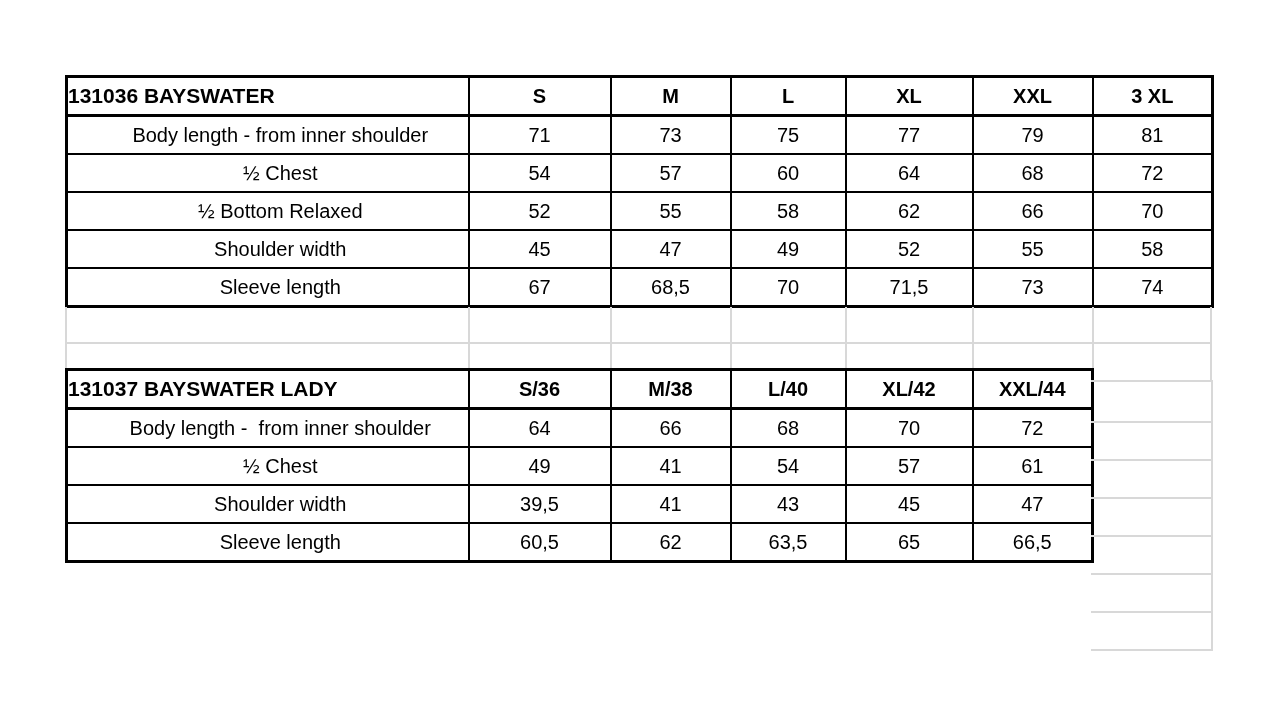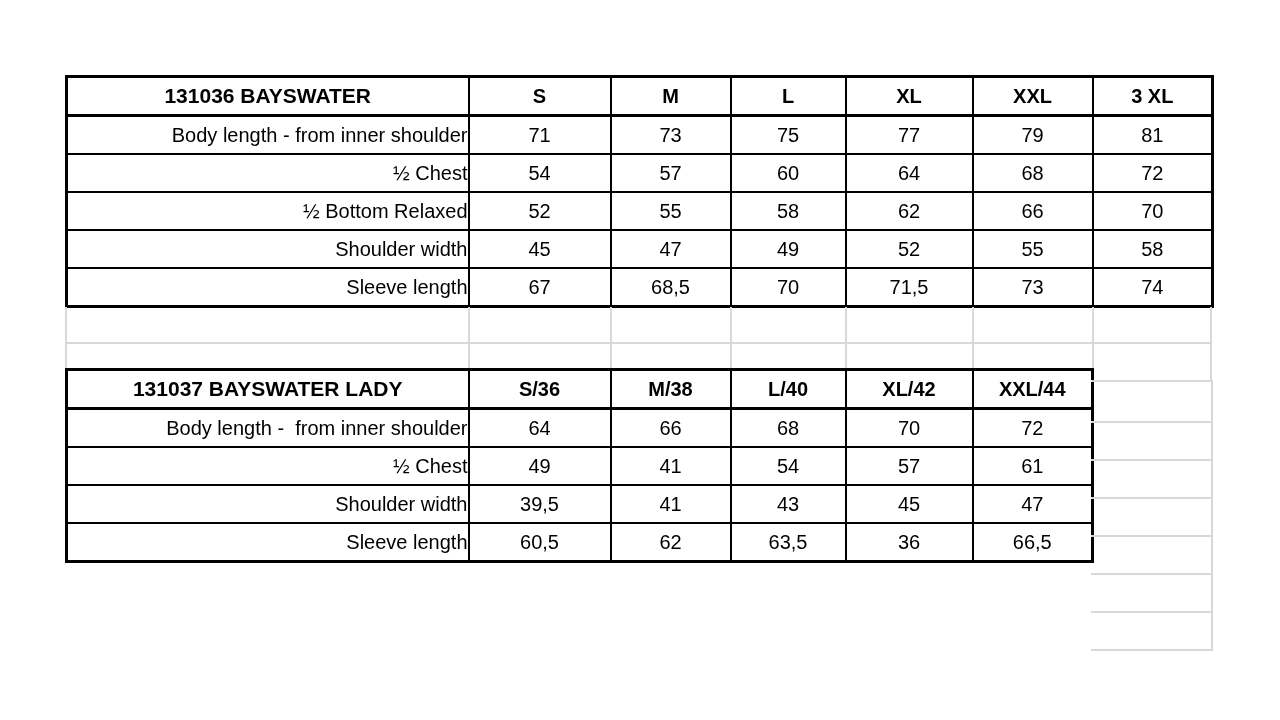--- a/index.html
+++ b/index.html
@@ -29,25 +29,25 @@
     vertical-align: middle;
     overflow: hidden;
     white-space: pre;
     font-weight: normal;
   }
   table.size-table thead th {
     font-weight: bold;
     border-bottom-width: 3px;
   }
   table.size-table th.title {
+    text-align: left;
+    font-size: 21px;
+  }
+  table.size-table td.label {
     text-align: center;
-    font-size: 21px;
-  }
-  table.size-table td.label {
-    text-align: right;
     padding-left: 25px;
   }
   #table-1 { left: 65px; top: 75px; width: 1146px; }
   #table-2 { left: 65px; top: 368px; width: 1026px; }
 
   .grid-zone { position: absolute; }
   #gap-grid   { left: 65px;   top: 307px; width: 1147px; height: 73px; }
   #right-grid { left: 1091px; top: 380px; width: 122px;  height: 272px; }
   .gl { position: absolute; background: #d8d8d8; }
   .gl.v { width: 2px; top: 0; height: 100%; }
@@ -182,21 +182,21 @@
           <td>41</td>
           <td>43</td>
           <td>45</td>
           <td>47</td>
         </tr>
         <tr>
           <td class="label">Sleeve length</td>
           <td>60,5</td>
           <td>62</td>
           <td>63,5</td>
-          <td>36</td>
+          <td>65</td>
           <td>66,5</td>
         </tr>
       </tbody>
     </table>
 
   <div class="grid-zone" id="right-grid">
       <div class="gl h" style="top: 0px; width: 122px;"></div>
       <div class="gl h" style="top: 41px; width: 122px;"></div>
       <div class="gl h" style="top: 79px; width: 122px;"></div>
       <div class="gl h" style="top: 117px; width: 122px;"></div>

